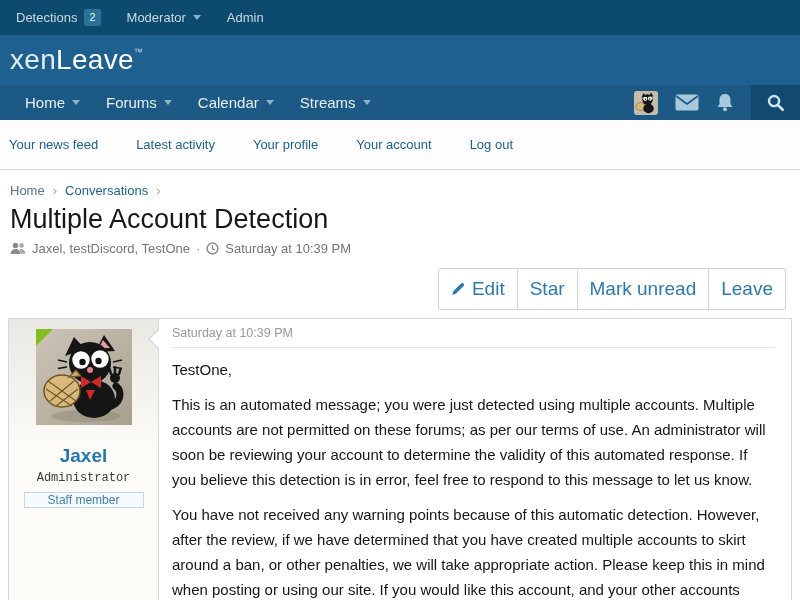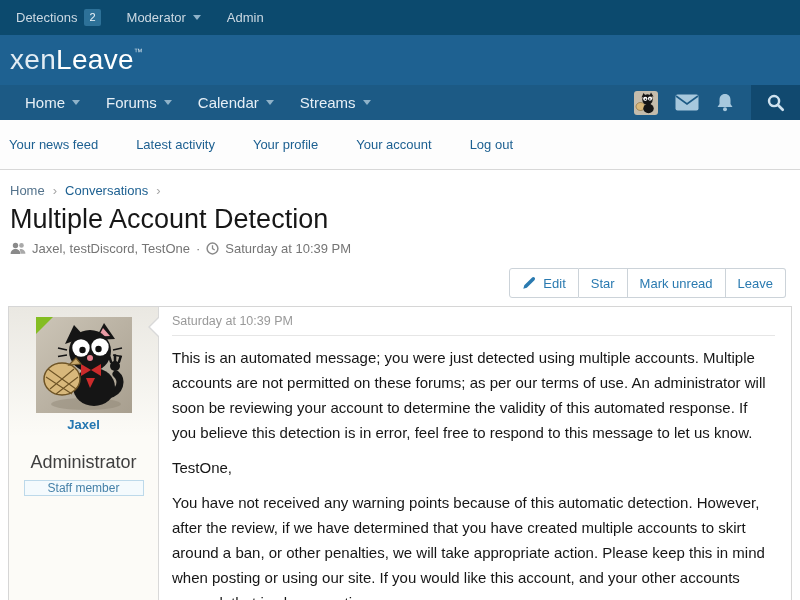--- a/index.html
+++ b/index.html
@@ -37,33 +37,33 @@
   .breadcrumb { margin: 13px 10px 0; display: flex; align-items: center; gap: 8px; font-size: 13px; }
   .crumb { color: #54738c; }
   .crumb-current { color: #1d6091; font-weight: normal; }
   .crumb-sep { color: #a5a5a5; font-size: 13px; }
   .page-title { margin: 6px 10px 0; font-size: 27px; line-height: 31px; font-weight: 400; color: #171717; }
   .thread-meta { margin: 6px 10px 0; display: flex; align-items: center; gap: 6px; color: #757575; font-size: 13px; }
   .thread-meta svg { flex: none; }
 
   
   .actions { display: flex; justify-content: flex-end; margin: 12px 14px 0; }
-  .btn { background: #fff; border: 1px solid #ccd3d9; border-left: none; height: 30px; display: flex; align-items: center; gap: 7px; padding: 0 12px; color: #2a7ab0; font-size: 13px; cursor: pointer; }
+  .btn { background: #fff; border: 1px solid #ccd3d9; border-left: none; height: 42px; display: flex; align-items: center; gap: 7px; padding: 0 12px; color: #2a7ab0; font-size: 19px; cursor: pointer; }
   .btn:first-child { border-left: 1px solid #ccd3d9; border-radius: 3px 0 0 3px; }
   .btn:last-child { border-radius: 0 3px 3px 0; }
 
   
   .panel { margin: 8px 8px 0; border: 1px solid #d6d6d6; display: flex; height: 400px; background: #fff; }
   .user-cell { width: 150px; flex: none; border-right: 1px solid #d9d9d9; background: linear-gradient(to bottom, #eae8e2, #fcfbf7 130px); padding-top: 10px; display: flex; flex-direction: column; align-items: center; position: relative; }
   .arrow-outer { position: absolute; top: 9px; right: -1px; width: 0; height: 0; border-top: 11px solid transparent; border-bottom: 11px solid transparent; border-right: 11px solid #d9d9d9; }
   .arrow-inner { position: absolute; top: 10px; right: -2px; width: 0; height: 0; border-top: 10px solid transparent; border-bottom: 10px solid transparent; border-right: 10px solid #ffffff; }
   .avatar-box { width: 96px; height: 96px; position: relative; cursor: pointer; }
   .online-corner { position: absolute; top: 0; left: 0; width: 0; height: 0; border-top: 17px solid #84bd22; border-right: 17px solid transparent; z-index: 2; }
-  .username { margin-top: 4px; font-size: 13px; font-weight: bold; color: #2577b1; cursor: pointer; }
-  .usertitle { margin-top: 20px; font-size: 18px; color: #3f3f3f; }
+  .username { margin-top: 20px; font-size: 19px; font-weight: bold; color: #2577b1; cursor: pointer; }
+  .usertitle { margin-top: 4px; font-size: 12px; color: #3f3f3f; font-family: Liberation Mono, monospace; }
   .staff-banner { margin-top: 7px; width: 120px; text-align: center; font-size: 12px; color: #4681a8; background: #f4fafd; border: 1px solid #bdd9ea; padding: 0 0; }
 
   .msg-main { flex: 1; padding: 7px 16px 0 13px; min-width: 0; }
   .msg-date { font-size: 12.5px; color: #999; line-height: 15px; padding-bottom: 6px; border-bottom: 1px solid #e6e6e6; }
   .msg-body { margin-top: 9px; font-size: 15px; line-height: 25px; color: #161616; }
   .msg-body p { margin: 0 0 10px; }
 </style>
 </head>
 <body>
 
@@ -230,19 +230,19 @@
       </svg>
     </div>
     <a class="username">Jaxel</a>
     <div class="usertitle">Administrator</div>
     <div class="staff-banner">Staff member</div>
   </div>
 
   <div class="msg-main">
     <div class="msg-date">Saturday at 10:39 PM</div>
     <div class="msg-body">
+      <p>TestOne,</p>
       <p>This is an automated message; you were just detected using multiple accounts. Multiple accounts are not permitted on these forums; as per our terms of use. An administrator will soon be reviewing your account to determine the validity of this automated response. If you believe this detection is in error, feel free to respond to this message to let us know.</p>
-      <p>TestOne,</p>
       <p>You have not received any warning points because of this automatic detection. However, after the review, if we have determined that you have created multiple accounts to skirt around a ban, or other penalties, we will take appropriate action. Please keep this in mind when posting or using our site. If you would like this account, and your other accounts merged, that is also an option.</p>
     </div>
 
   </div>
 </div>
 
 </body></html>

